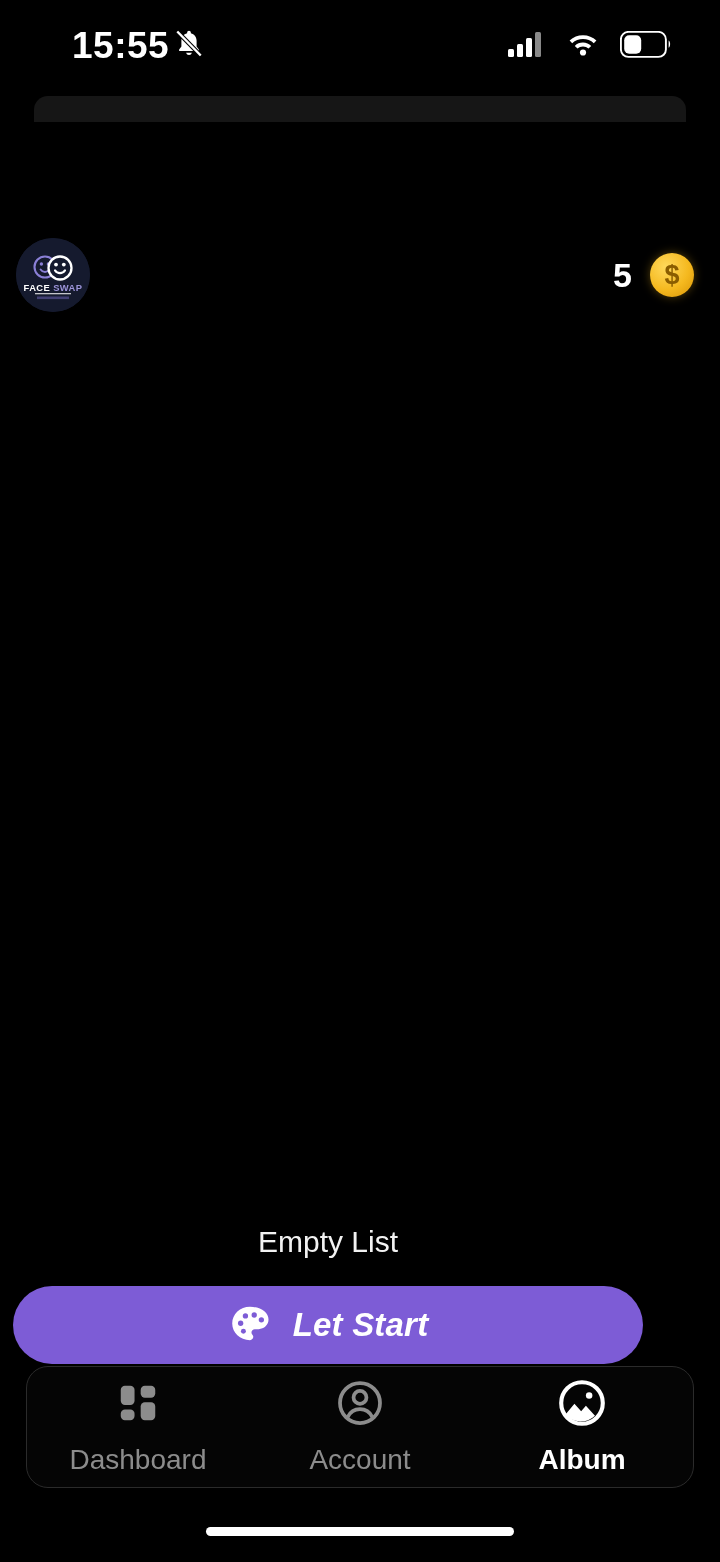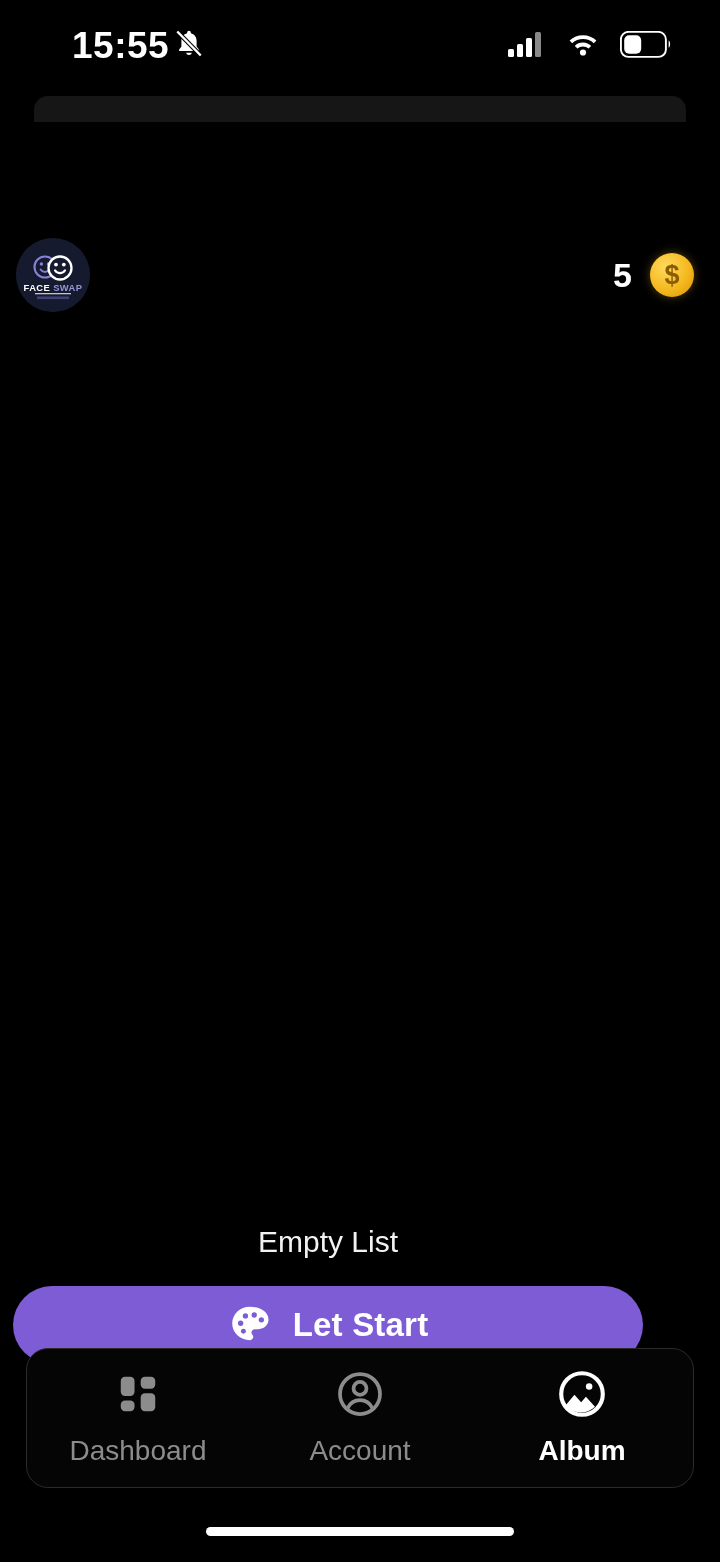--- a/index.html
+++ b/index.html
@@ -80,26 +80,26 @@
     position:absolute; top:314px; left:0; width:656px; height:1050px;
     display:flex; flex-direction:column; align-items:center; justify-content:flex-end;
   }
   .empty-text { color:#f2f2f2; font-size:30px; font-weight:400; margin-bottom:27px; }
   .start-btn {
     width:630px; height:78px; border-radius:39px;
     background:#7d5cd6; border:none;
     display:flex; align-items:center; justify-content:center; gap:21px;
     cursor:pointer;
   }
-  .start-label { color:#fff; font-size:33px; font-weight:700; letter-spacing:0.2px; }
+  .start-label { color:#fff; font-size:33px; font-weight:700; letter-spacing:0.2px;font-style:italic; }
 
   
   .navbar {
     position:absolute; left:26px; bottom:74px;
-    width:668px; height:140px;
+    width:668px; height:122px;
     border:1.5px solid #2b2b2b; border-radius:22px;
     background:#050505;
     display:flex; align-items:center; justify-content:space-around;
   }
   .nav-item {
     display:flex; flex-direction:column; align-items:center; gap:16px;
     cursor:pointer; width:200px;
   }
   .nav-label { font-size:28px; }
   .nav-item.active .nav-label { color:#fff; font-weight:700; }

